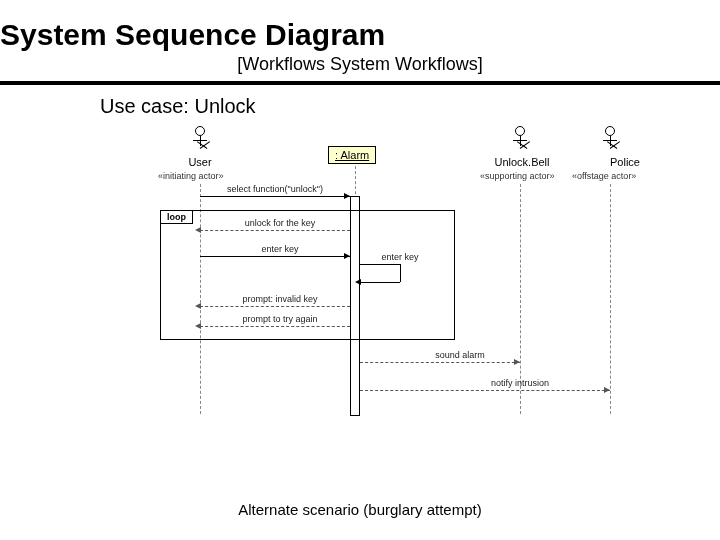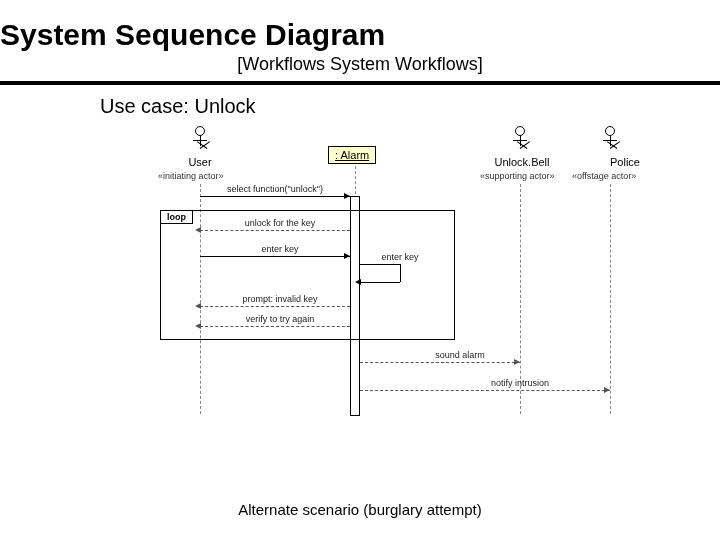--- a/index.html
+++ b/index.html
@@ -97,21 +97,21 @@
   <div class="msg" style="left:230px; top:126px; width:60px;">enter key</div>
   <div class="arrow-solid" style="left:220px; top:138px; width:40px;"></div>
   <div class="selfline-v" style="left:260px; top:138px; height:18px;"></div>
   <div class="arrow-solid" style="left:220px; top:156px; width:40px;"></div>
   <div class="arrowhead ah-left" style="left:215px; top:153px;"></div>
 
   <div class="msg" style="left:80px; top:168px; width:120px;">prompt: invalid key</div>
   <div class="arrow-dash" style="left:60px; top:180px; width:150px;"></div>
   <div class="arrowhead ah-left-d" style="left:55px; top:177px;"></div>
 
-  <div class="msg" style="left:80px; top:188px; width:120px;">verify to try again</div>
+  <div class="msg" style="left:80px; top:188px; width:120px;">prompt to try again</div>
   <div class="arrow-dash" style="left:60px; top:200px; width:150px;"></div>
   <div class="arrowhead ah-left-d" style="left:55px; top:197px;"></div>
 
   <div class="msg" style="left:270px; top:224px; width:100px;">sound alarm</div>
   <div class="arrow-dash" style="left:220px; top:236px; width:160px;"></div>
   <div class="arrowhead ah-right-d" style="left:374px; top:233px;"></div>
 
   <div class="msg" style="left:330px; top:252px; width:100px;">notify intrusion</div>
   <div class="arrow-dash" style="left:220px; top:264px; width:250px;"></div>
   <div class="arrowhead ah-right-d" style="left:464px; top:261px;"></div>

